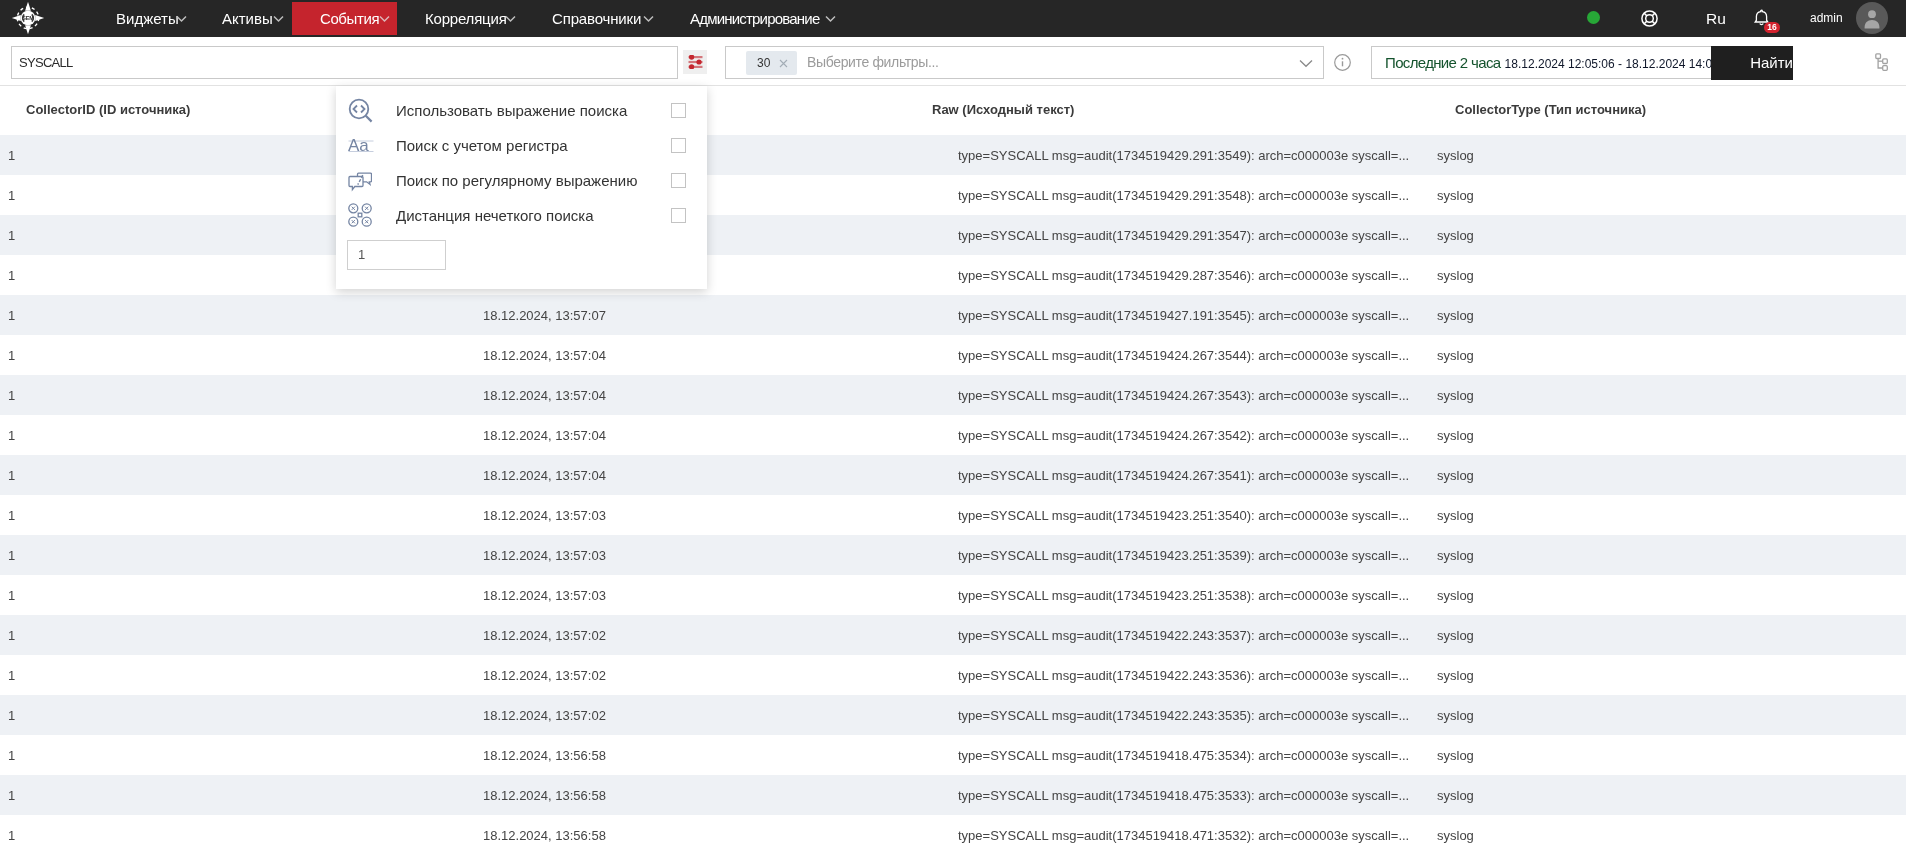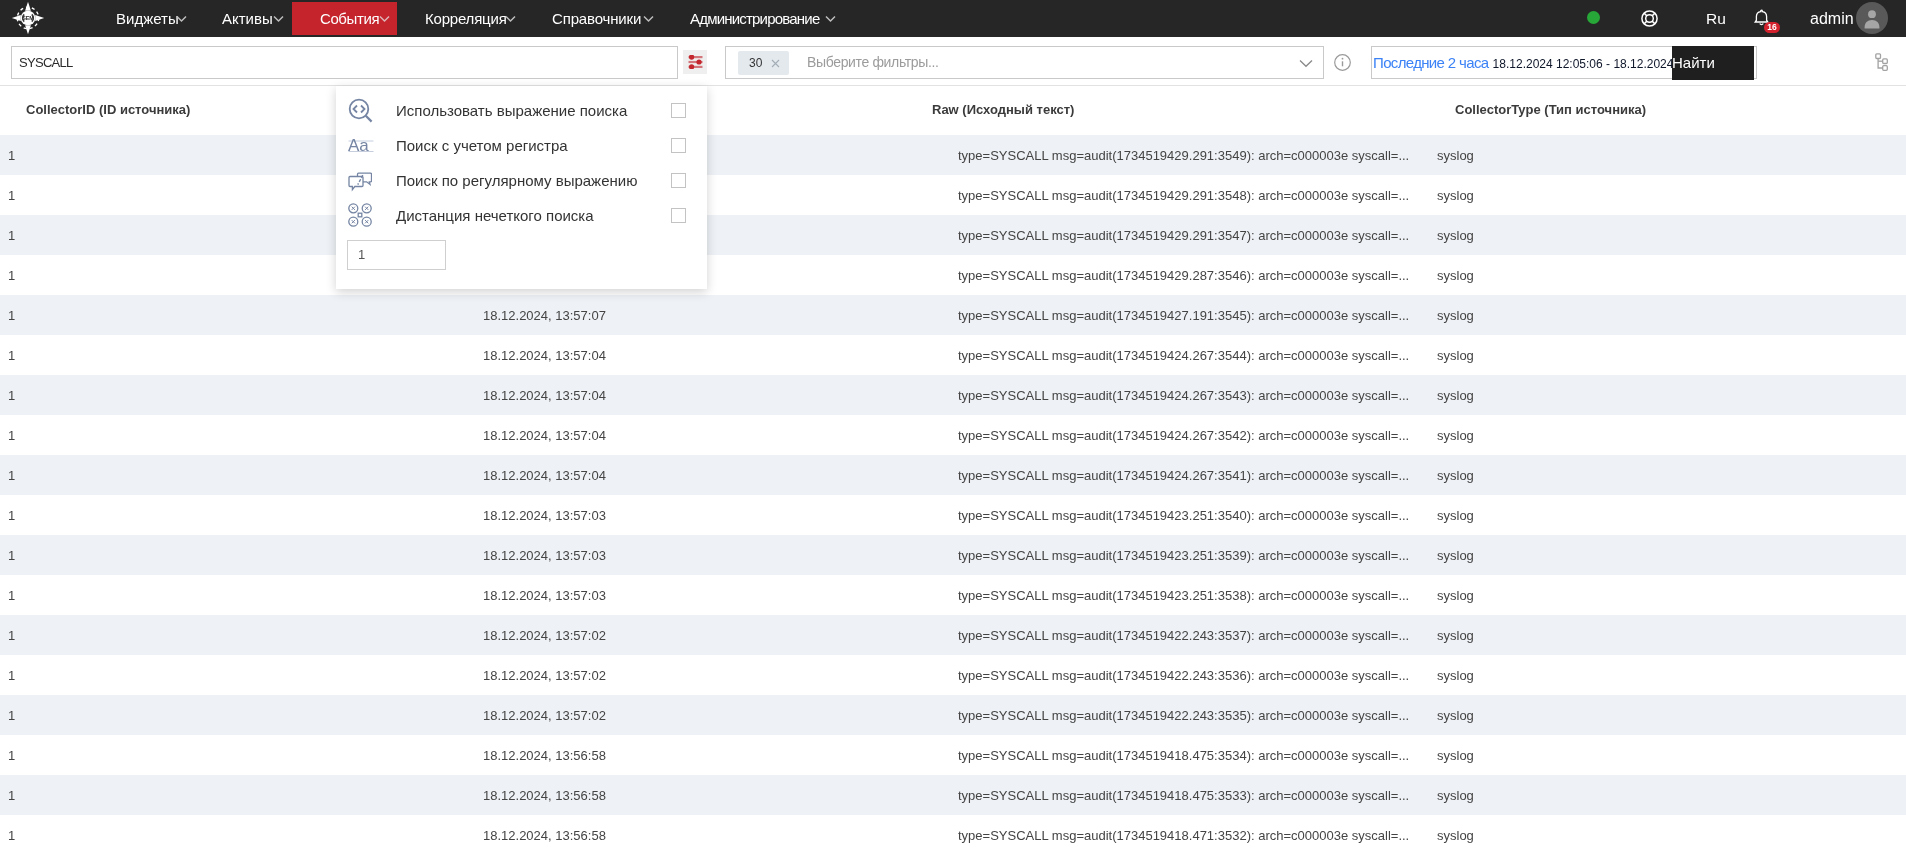--- a/index.html
+++ b/index.html
@@ -10,27 +10,27 @@
 
 .nav { position:absolute; left:0; top:0; width:1906px; height:37px; background:#262626; }
 .nav .mi { position:absolute; top:0; height:37px; line-height:37px; color:#fff; font-size:15px;margin-left:8px; }
 .nav .active-bg { position:absolute; left:292px; top:2px; width:105px; height:33px; background:#c5242d; }
 
 
 .toolbar { position:absolute; left:0; top:37px; width:1906px; height:49px; background:#fff; border-bottom:1px solid #e2e2e2; }
 .srch { position:absolute; left:11px; top:9px; width:667px; height:33px; border:1px solid #c9c9c9; font-size:13px; letter-spacing:-0.7px; color:#2b2b2b; line-height:31px; padding-left:7px; }
 .filterbtn { position:absolute; left:683px; top:13px; width:24px; height:24px; background:#efefef; }
 .selbox { position:absolute; left:725px; top:9px; width:599px; height:33px; border:1px solid #c9c9c9; }
-.tag { position:absolute; left:12px; top:4px; height:24px; background:#e4e9ee; border-radius:2px; font-size:12px; color:#333; line-height:24px; padding:0 9px 0 11px; }
+.tag { position:absolute; left:20px; top:4px; height:24px; background:#e4e9ee; border-radius:2px; font-size:12px; color:#333; line-height:24px; padding:0 9px 0 11px; }
 .ph { position:absolute; left:81px; top:0; line-height:31px; font-size:14px; letter-spacing:-0.35px; color:#9b9b9b; }
 .infoic { position:absolute; left:1334px; top:17px; }
 .datebox { position:absolute; left:1371px; top:9px; width:386px; height:33px; border:1px solid #c9c9c9; font-size:15px; line-height:31px; white-space:nowrap; }
-.datebox .t1 { color:#3b82f6; margin-left:1px; letter-spacing:-0.65px; }
+.datebox .t1 { color:#14532d; margin-left:13px; letter-spacing:-0.65px; }
 .datebox .t2 { color:#0f172a; font-size:12px; }
-.findbtn { position:absolute; left:1672px; top:9px; width:82px; height:34px; background:#1f1f1f; color:#fff; font-size:15px; text-align:left; line-height:34px; }
+.findbtn { position:absolute; left:1711px; top:9px; width:82px; height:34px; background:#1f1f1f; color:#fff; font-size:15px; text-align:right; line-height:34px; }
 .hier { position:absolute; left:1875px; top:53px; }
 
 
 .thead { position:absolute; left:0; top:86px; width:1906px; height:49px; background:#fff;margin-left:18px; }
 .thead span { position:absolute; top:16px; font-size:13px; font-weight:bold; color:#3b3b3b; }
 .tbl { position:absolute; left:0; top:135px; width:1906px; }
 .row { position:relative; width:1906px; height:40px; font-size:13px; color:#444; }
 .row:nth-child(odd) { background:#eef1f5; }
 .row .c1 { position:absolute; left:8px; top:13px; }
 .row .c2 { position:absolute; left:483px; top:13px; }
@@ -101,21 +101,21 @@
       <line x1="3.2" y1="13.8" x2="5.9" y2="11.1"></line>
         <line x1="13.8" y1="13.8" x2="11.1" y2="11.1"></line>
     </g>
   </svg>
   <span class="mi" style="left:1698px;font-size:15.5px">Ru</span>
   <svg class="abs" style="left:1753px;top:9px" width="17" height="17" viewBox="0 0 17 17">
     <path d="M8.5 1.2 C8.9 1.2 9.3 1.5 9.3 2 L9.3 2.6 C12 3 13.6 5 13.6 7.6 L13.6 11.2 L14.8 13 L2.2 13 L3.4 11.2 L3.4 7.6 C3.4 5 5 3 7.7 2.6 L7.7 2 C7.7 1.5 8.1 1.2 8.5 1.2 Z" fill="none" stroke="#fff" stroke-width="1.3"></path>
     <path d="M6.8 14.6 C7.1 15.3 7.7 15.7 8.5 15.7 C9.3 15.7 9.9 15.3 10.2 14.6" fill="none" stroke="#fff" stroke-width="1.3"></path>
   </svg>
   <div class="abs" style="left:1764px;top:22px;min-width:16px;height:11px;border-radius:6px;background:#d3222e;color:#fff;font-size:8.5px;font-weight:bold;text-align:center;line-height:11px;padding:0 1px">16</div>
-  <span class="mi" style="left:1802px;font-size:16px">admin</span>
+  <span class="mi" style="left:1802px;font-size:12px">admin</span>
   <svg class="abs" style="left:1856px;top:2px" width="32" height="32" viewBox="0 0 32 32">
     <circle cx="16" cy="16" r="16" fill="#595959"></circle>
     <circle cx="16" cy="12.2" r="3.9" fill="#a6a6a6"></circle>
     <path d="M8.6 25.5 C8.6 20.8 11.4 18 16 18 C20.6 18 23.4 20.8 23.4 25.5 L23.4 26.5 L8.6 26.5 Z" fill="#a6a6a6"></path>
   </svg>
 </div>
 
 <div class="toolbar">
   <div class="srch">SYSCALL</div>
   <div class="filterbtn">

